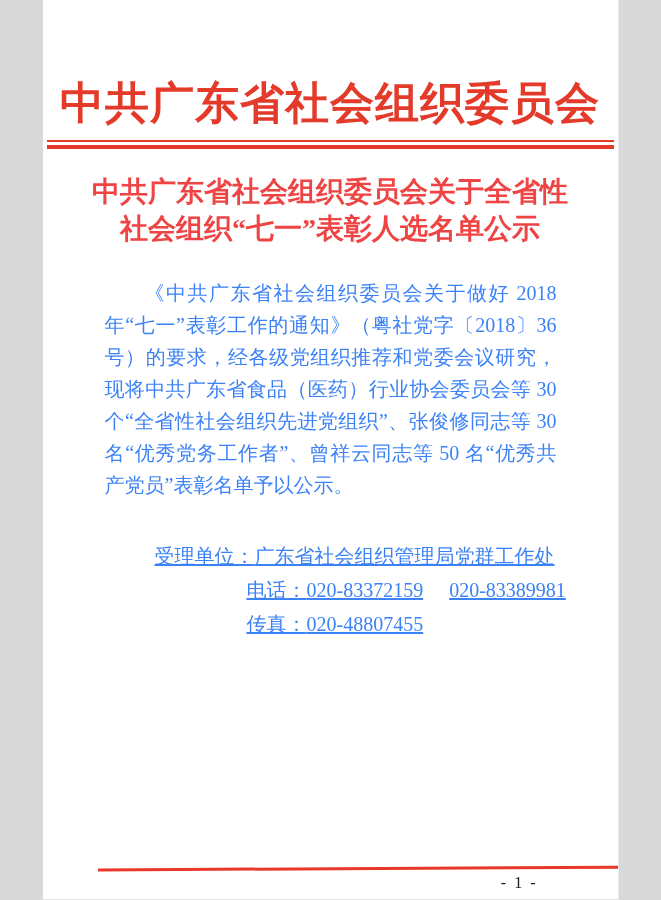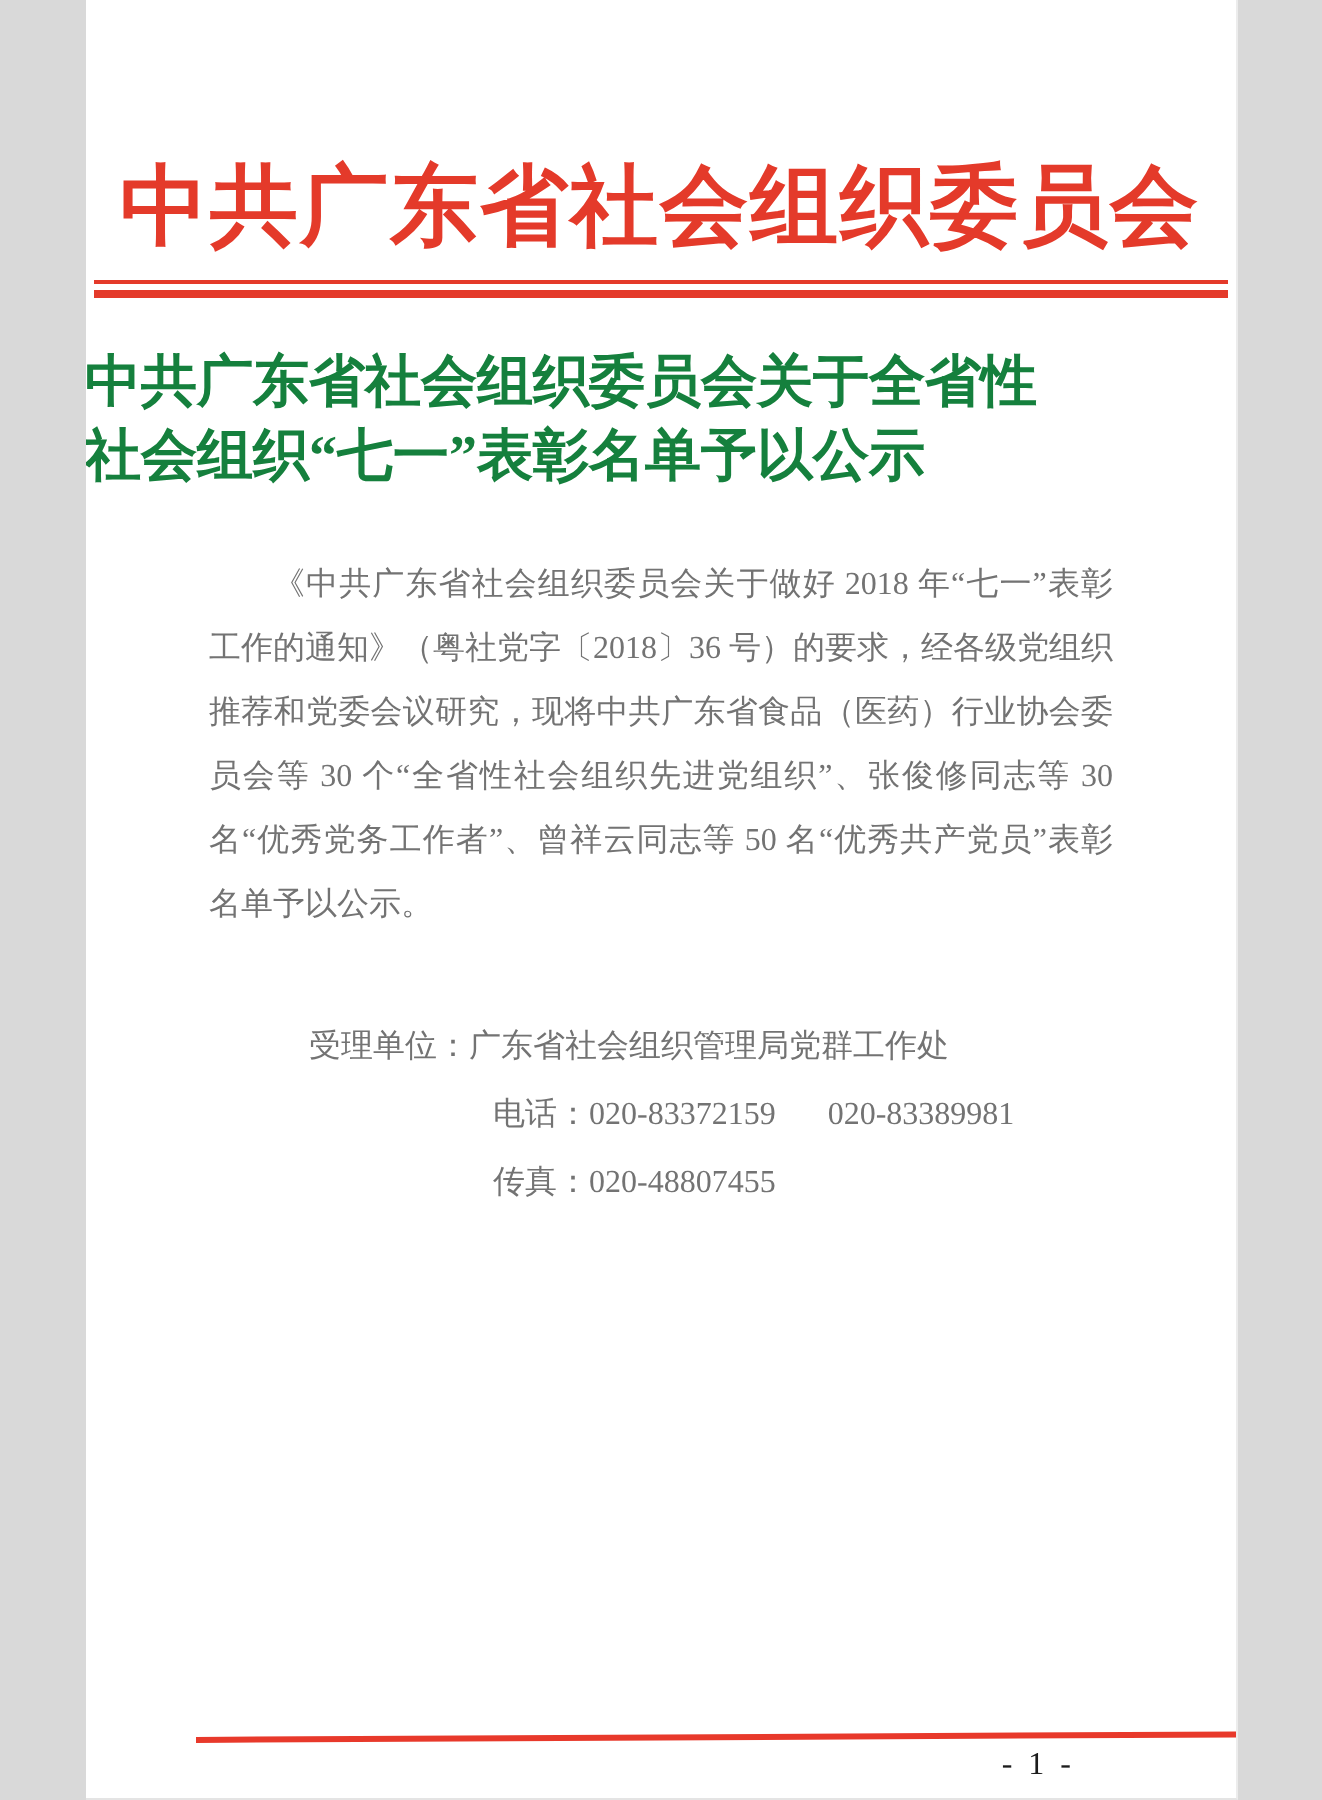--- a/index.html
+++ b/index.html
@@ -36,48 +36,49 @@
     width: 567px;
     margin: 12px auto 0 auto;
     height: 3px;
     border-top: 2px solid #e43a2a;
     border-bottom: 4px solid #e43a2a;
     box-sizing: content-box;
   }
   
   .doc-title {
     margin-top: 24px;
-    text-align: left;
+    text-align: center;
     font-size: 28px;
     font-weight: bold;
     line-height: 37px;
-    color: #15803d;
+    color: #ef4444;
     white-space: nowrap;
   }
   
   .doc-body {
     margin: 30px 61px 0 62px;
-    font-size: 16px;
+    font-size: 20px;
     line-height: 32px;
-    color: #737373;
+    color: #3b82f6;
   }
   .body-para {
     margin: 0;
     text-indent: 2em;
     text-align: justify;
   }
   .attachment-line {
     margin: 32px 0 0 0;
     padding-left: 2em;
     white-space: nowrap;
   }
   
   .contact-block {
     margin-top: 38px;
     line-height: 34px;
+    text-decoration: underline;
   }
   .contact-row { white-space: nowrap; }
   .contact-row.row-unit { padding-left: 50px; }
   .contact-row.row-indent { padding-left: 142px; }
   .phone-2 { margin-left: 26px; }
   
   .footer-rule {
     position: absolute;
     left: 55px;
     top: 867px;
@@ -99,21 +100,21 @@
 <body>
 
 <div class="page">
 
   <h1 class="letterhead">中共广东省社会组织委员会</h1>
 
   <div class="letterhead-rule"></div>
 
   <div class="doc-title">
     <div>中共广东省社会组织委员会关于全省性</div>
-    <div>社会组织“七一”表彰名单予以公示</div>
+    <div>社会组织“七一”表彰人选名单公示</div>
   </div>
 
   <div class="doc-body">
 
     <p class="body-para">《中共广东省社会组织委员会关于做好 2018 年“七一”表彰工作的通知》（粤社党字〔2018〕36 号）的要求，经各级党组织推荐和党委会议研究，现将中共广东省食品（医药）行业协会委员会等 30 个“全省性社会组织先进党组织”、张俊修同志等 30 名“优秀党务工作者”、曾祥云同志等 50 名“优秀共产党员”表彰名单予以公示。</p>
 
 
 
     <div class="contact-block">
       <div class="contact-row row-unit"><span>受理单位：</span><span>广东省社会组织管理局党群工作处</span></div>

